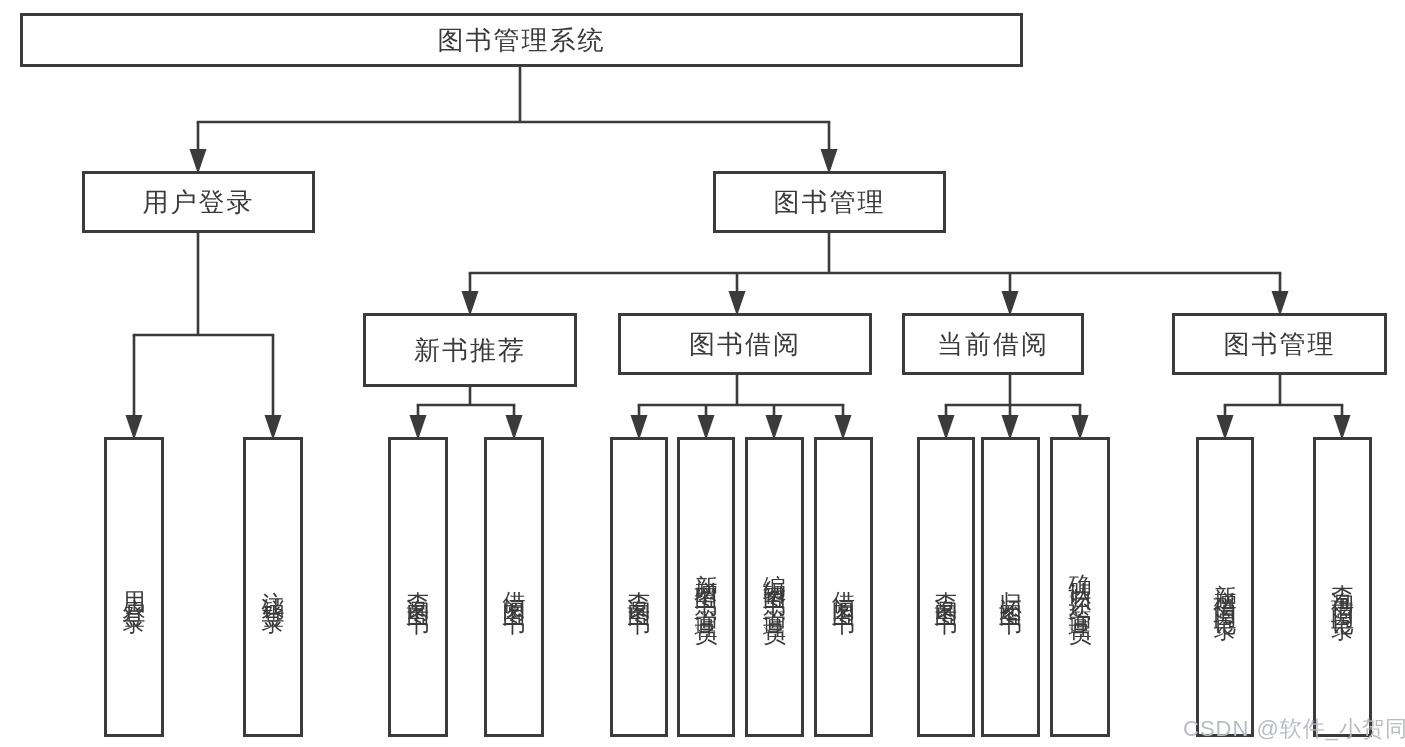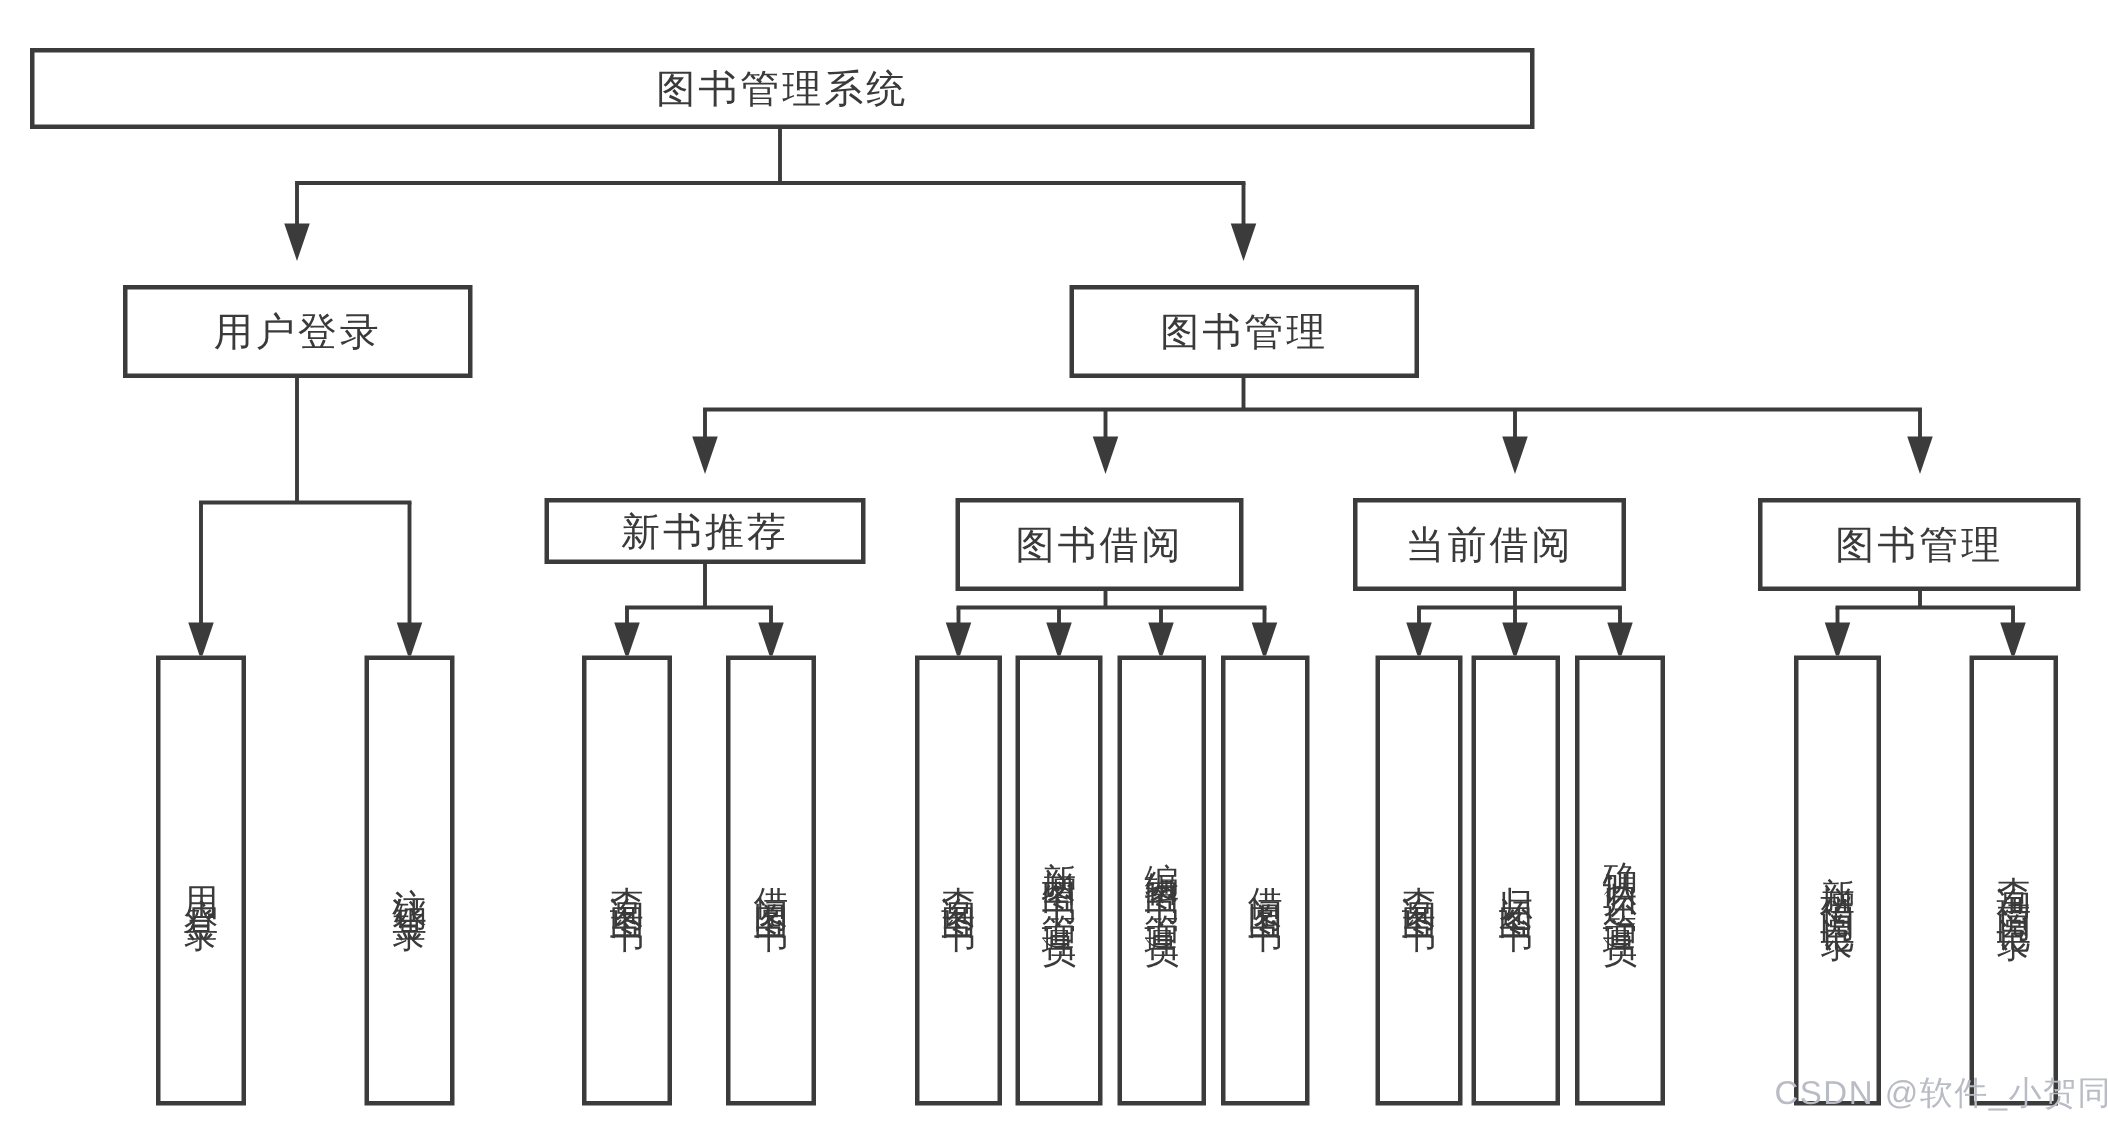--- a/index.html
+++ b/index.html
@@ -20,21 +20,20 @@
   .node{
     position:absolute;
     box-sizing:border-box;
     border:3px solid var(--line);
     background:var(--bg);
     display:flex;align-items:center;justify-content:center;
     color:var(--text);
     font-size:26px;
     letter-spacing:2px;
     z-index:2;
-    margin-top:19px;
   }
   .leaf{
     position:absolute;
     box-sizing:border-box;
     border:3px solid var(--line);
     background:var(--bg);
     display:flex;align-items:center;justify-content:center;
     color:var(--text);
     top:437px;height:300px;
     z-index:2;
@@ -136,24 +135,24 @@
     <span>图书管理系统</span>
   </div>
 
   <div class="node" style="left:82px;top:171px;width:233px;height:62px;">
     <span>用户登录</span>
   </div>
   <div class="node" style="left:713px;top:171px;width:233px;height:62px;">
     <span>图书管理</span>
   </div>
 
-  <div class="node" style="left:363px;top:313px;width:214px;height:44px;">
+  <div class="node" style="left:363px;top:313px;width:214px;height:74px;">
     <span>新书推荐</span>
   </div>
-  <div class="node" style="left:637px;top:313px;width:192px;height:62px;">
+  <div class="node" style="left:618px;top:313px;width:254px;height:62px;">
     <span>图书借阅</span>
   </div>
   <div class="node" style="left:902px;top:313px;width:182px;height:62px;">
     <span>当前借阅</span>
   </div>
   <div class="node" style="left:1172px;top:313px;width:215px;height:62px;">
     <span>图书管理</span>
   </div>
 
   <div class="leaf" style="left:104px;width:60px;">

